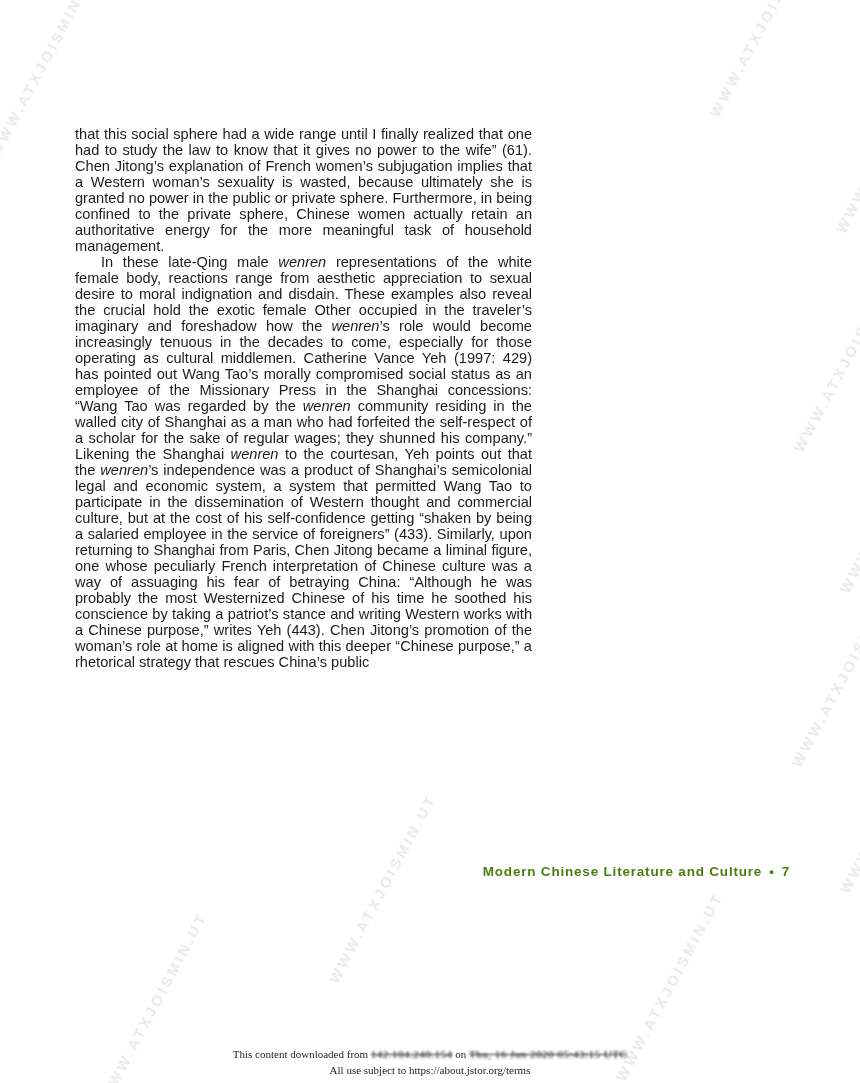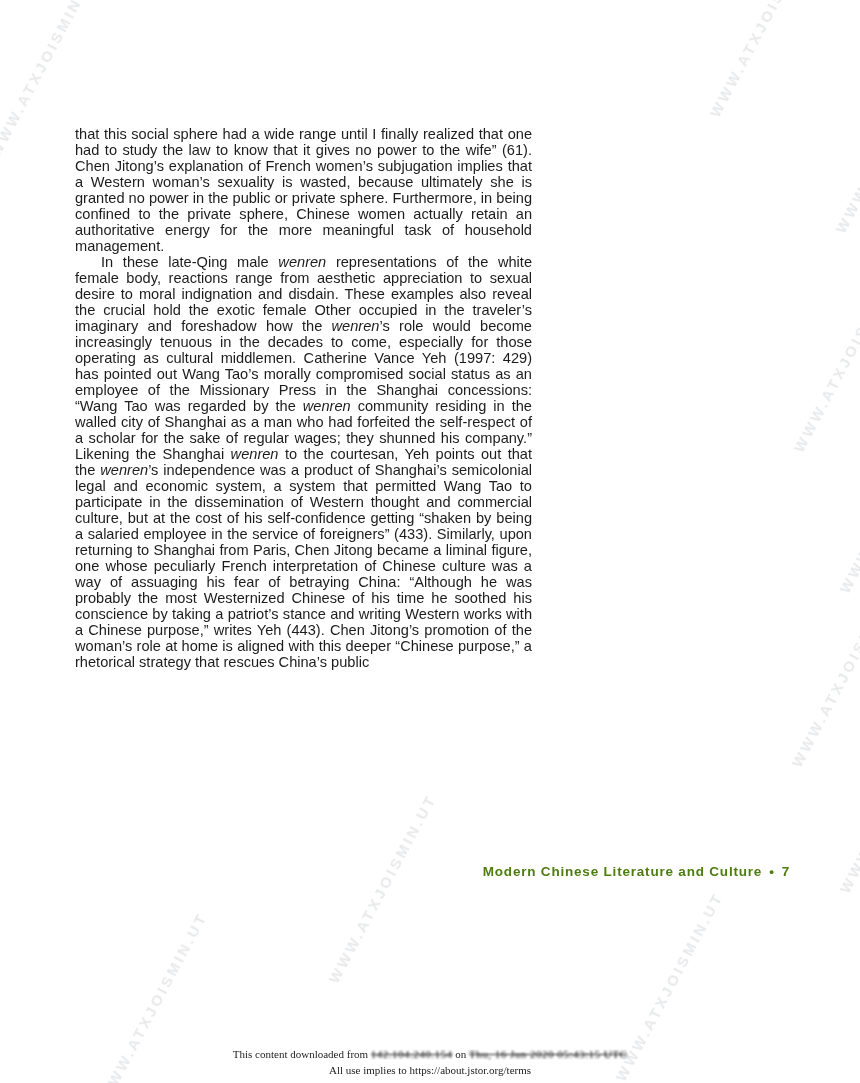--- a/index.html
+++ b/index.html
@@ -111,16 +111,16 @@
     <span>Modern Chinese Literature and Culture</span><span class="sep">•</span><span>7</span>
   </div>
 
   <div class="jstor-footer">
     <div>
       <span>This content downloaded from</span>
       <span class="redacted">142.104.240.154</span>
       <span>on</span>
       <span class="redacted">Thu, 16 Jun 2020 05:43:15 UTC</span>
     </div>
-    <div>All use implies to https://about.jstor.org/terms</div>
+    <div>All use subject to https://about.jstor.org/terms</div>
   </div>
 
 </div>
 
 </body></html>

